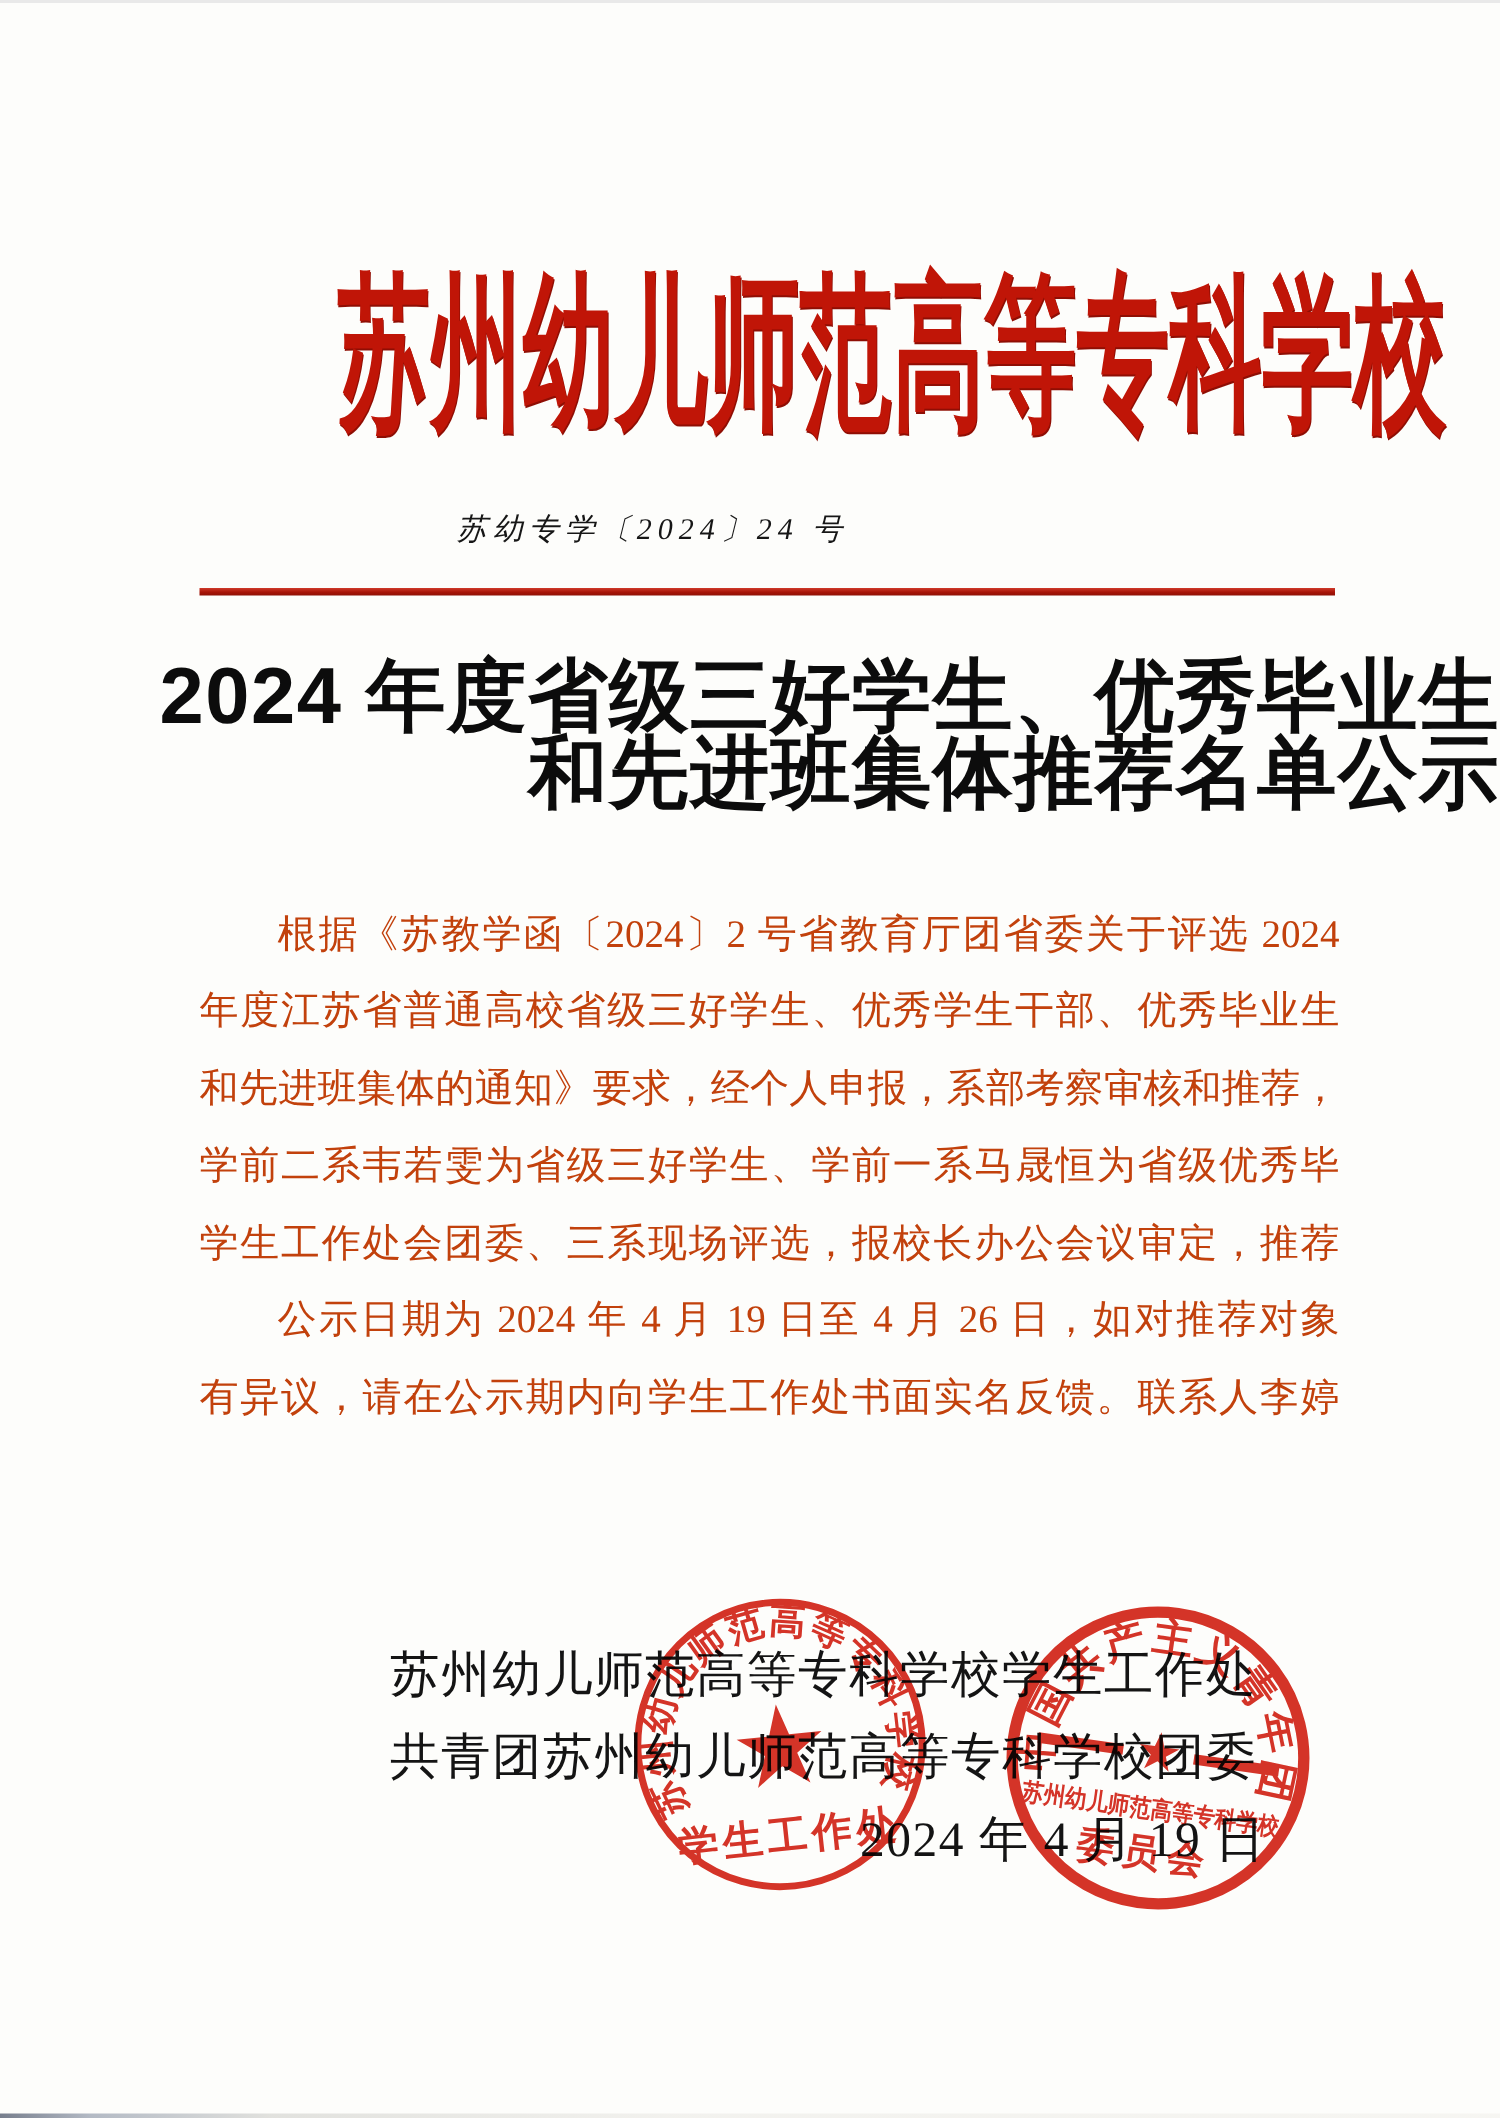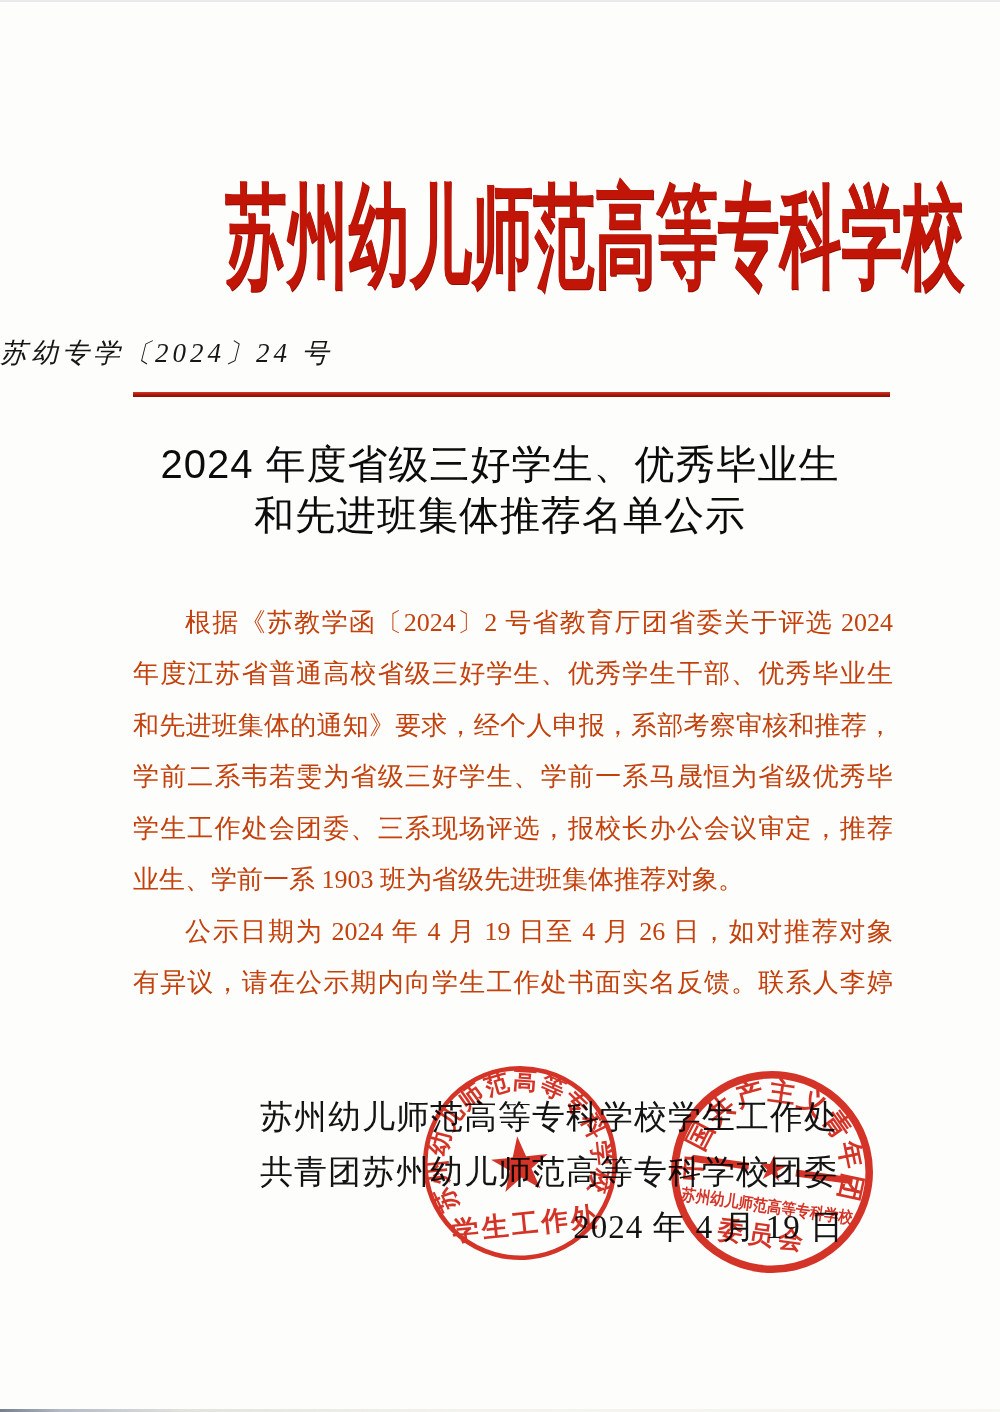--- a/index.html
+++ b/index.html
@@ -22,39 +22,39 @@
     font-size:112px;
     line-height:1.06;
     color:#c01507;
     transform:scaleX(0.55);
     transform-origin:50% 50%;
     letter-spacing:0px;
     text-shadow:1px 1px 0 #8f0e04;
   }
   .doc-number{
     margin:38px 130px 0 0;
-    text-align:left;
+    text-align:center;
     font-style:italic;
-    font-size:27px;
+    font-size:20px;
     line-height:36px;
     letter-spacing:4px;
     color:#161616;
   }
   .red-line{
     margin:21px 110px 0 133px;
     height:5px;
     background:linear-gradient(to bottom,#cf3a2b 0%,#a81408 55%,#8e1006 100%);
   }
   
   .doc-title{
     margin-top:42px;
-    text-align:center;
+    text-align:right;
     font-family:"Liberation Sans","DejaVu Sans",sans-serif;
-    font-weight:400;
-    font-size:40px;
+    font-weight:700;
+    font-size:53px;
     line-height:51px;
     color:#0c0c0c;
     letter-spacing:1px;
   }
   
   .body-text{
     margin:56px 107px 0 133px;
     font-size:26px;
     line-height:51.5px;
     color:#c2410c;
@@ -112,21 +112,20 @@
     <div>2024 年度省级三好学生、优秀毕业生</div>
     <div>和先进班集体推荐名单公示</div>
   </div>
 
   <div class="body-text">
     <div class="line indent">根据《苏教学函〔2024〕2 号省教育厅团省委关于评选 2024</div>
     <div class="line">年度江苏省普通高校省级三好学生、优秀学生干部、优秀毕业生</div>
     <div class="line">和先进班集体的通知》要求，经个人申报，系部考察审核和推荐，</div>
     <div class="line">学前二系韦若雯为省级三好学生、学前一系马晟恒为省级优秀毕</div>
     <div class="line">学生工作处会团委、三系现场评选，报校长办公会议审定，推荐</div>
-    <div class="line end">业生、学前一系 1903 班为省级先进班集体推荐对象。</div>
     <div class="line indent">公示日期为 2024 年 4 月 19 日至 4 月 26 日，如对推荐对象</div>
     <div class="line">有异议，请在公示期内向学生工作处书面实名反馈。联系人李婷</div>
   </div>
 
   <div class="sig-block">
     <div class="sig-line">苏州幼儿师范高等专科学校学生工作处</div>
     <div class="sig-line">共青团苏州幼儿师范高等专科学校团委</div>
     <div class="sig-date">2024 年 4 月 19 日</div>
   </div>
 

